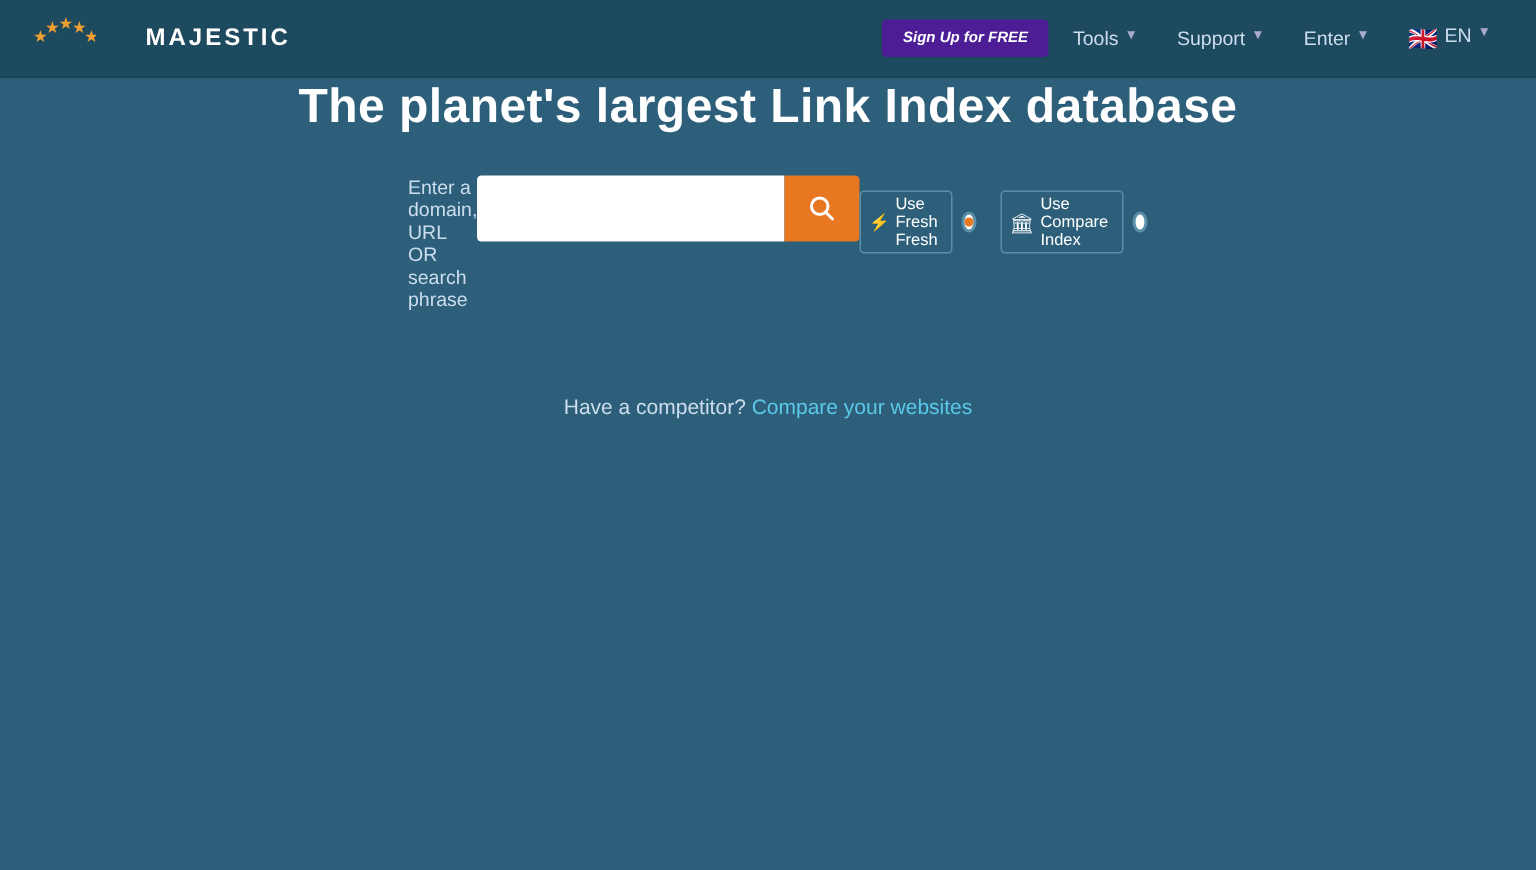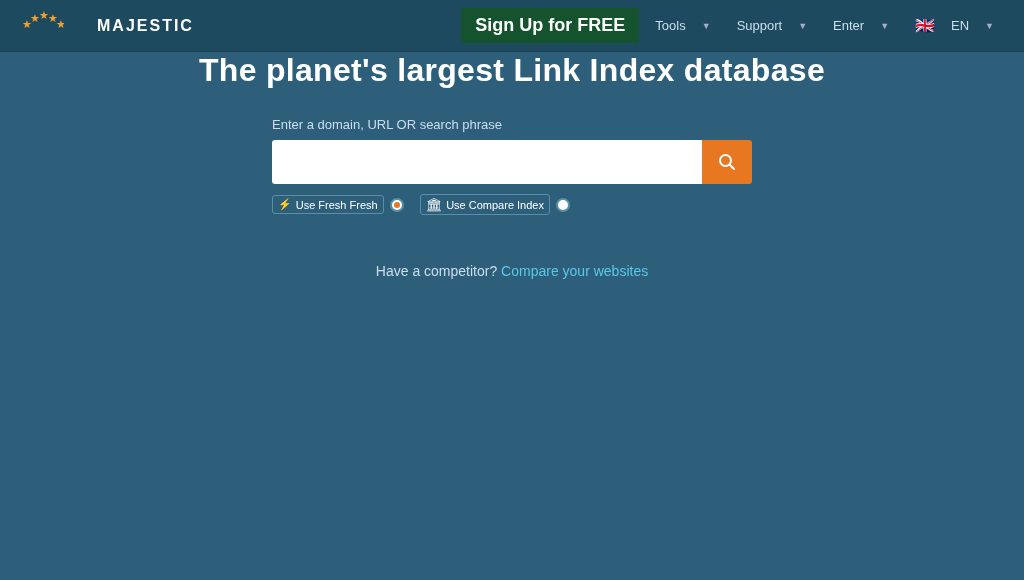--- a/index.html
+++ b/index.html
@@ -44,38 +44,38 @@
     }
 
     .header-nav {
       margin-left: auto;
       display: flex;
       align-items: center;
       gap: 6px;
     }
 
     .btn-signup {
-      background-color: #14532d;
+      background-color: #4c1d95;
       color: #fff;
       border: none;
       padding: 7px 14px;
-      font-size: 18px;
+      font-size: 10px;
       font-weight: bold;
       border-radius: 3px;
       cursor: pointer;
+      font-style: italic;
     }
 
     .nav-item {
       color: #cde;
       font-size: 13px;
       padding: 6px 10px;
       cursor: pointer;
       display: flex;
-      align-items: center;
-      gap: 16px;
+      gap: 4px;
       white-space: nowrap;
     }
 
     .nav-item.highlight {
       color: #f0a030;
     }
 
     .nav-chevron {
       font-size: 9px;
       color: #aac;
@@ -107,21 +107,20 @@
       color: #cde;
       font-size: 13px;
       margin-bottom: 8px;
       align-self: flex-start;
       position: relative;
       left: 0;
     }
 
     .search-container {
       display: flex;
-      flex-direction: column;
       align-items: flex-start;
       width: 480px;
     }
 
     .search-row {
       display: flex;
       width: 100%;
       gap: 0;
     }
 

